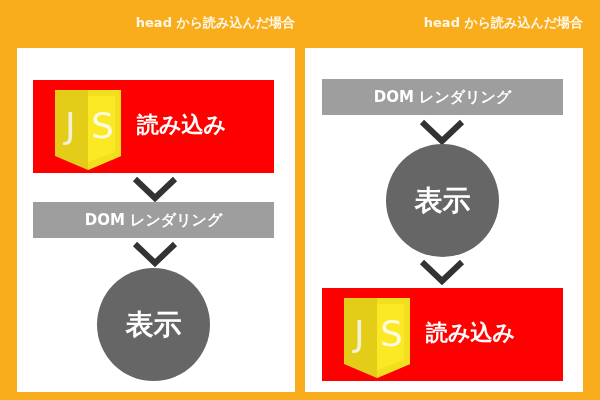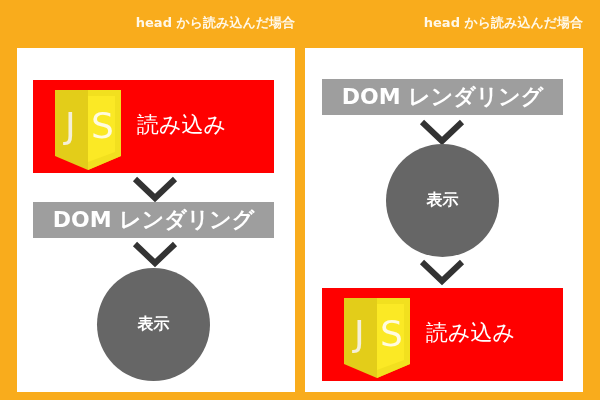--- a/index.html
+++ b/index.html
@@ -1,24 +1,24 @@
 <!DOCTYPE html>
 <html><head>
 <meta charset="utf-8">
 <style>
   html,body{margin:0;padding:0;}
   body{width:600px;height:400px;background:#f9ac1c;position:relative;overflow:hidden;font-family:"DejaVu Sans","Liberation Sans",sans-serif;}
   .title{position:absolute;top:14px;height:24px;color:#fff8e8;font-weight:bold;font-size:13px;text-align:right;white-space:nowrap;}
   .panel{position:absolute;top:48px;height:344px;background:#fff;}
   .redbox{position:absolute;background:#ff0000;height:93px;}
-  .redbox .label{position:absolute;left:104px;top:30px;color:#fff;font-weight:normal;font-size:22px;white-space:nowrap;}
+  .redbox .label{position:absolute;left:104px;top:30px;color:#fff;font-weight:bold;font-size:22px;white-space:nowrap;}
   .shield{position:absolute;left:22px;top:10px;width:66px;height:80px;}
-  .greybar{position:absolute;height:36px;background:#9e9e9e;color:#fff;font-weight:bold;font-size:22px;line-height:36px;text-align:center;white-space:nowrap;}
+  .greybar{position:absolute;height:36px;background:#9e9e9e;color:#fff;font-weight:bold;font-size:15px;line-height:36px;text-align:center;white-space:nowrap;}
   .chev{position:absolute;width:46px;height:28px;}
-  .circle{position:absolute;width:113px;height:113px;border-radius:50%;background:#666;color:#fff;font-weight:bold;font-size:16px;display:flex;align-items:center;justify-content:center;}
+  .circle{position:absolute;width:113px;height:113px;border-radius:50%;background:#666;color:#fff;font-weight:bold;font-size:28px;display:flex;align-items:center;justify-content:center;}
 </style>
 </head>
 <body>
 
 <div class="title" style="left:17px;width:278px;">head から読み込んだ場合</div>
 <div class="panel" style="left:17px;width:278px;">
   <div class="redbox" style="left:16px;top:32px;width:241px;">
     <svg class="shield" viewBox="0 0 66 80">
       <polygon points="0,0 66,0 66,66 33,80 0,66" fill="#e3cd19"></polygon>
       <polygon points="33,0 66,0 66,66 33,80" fill="#f2e01f"></polygon>

